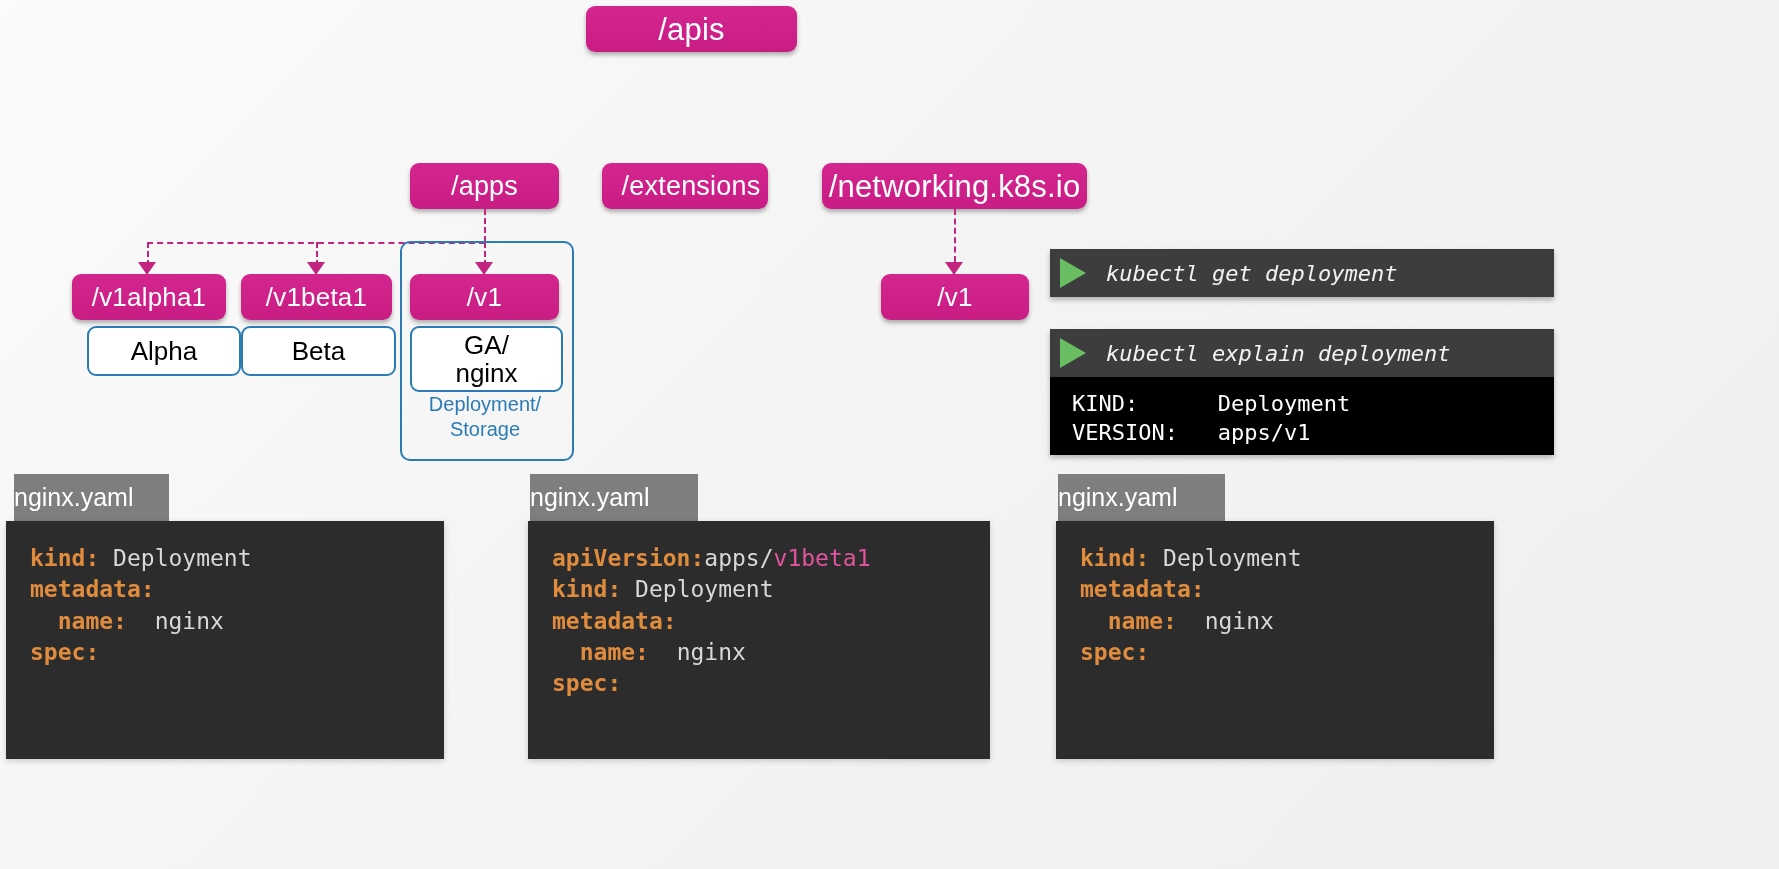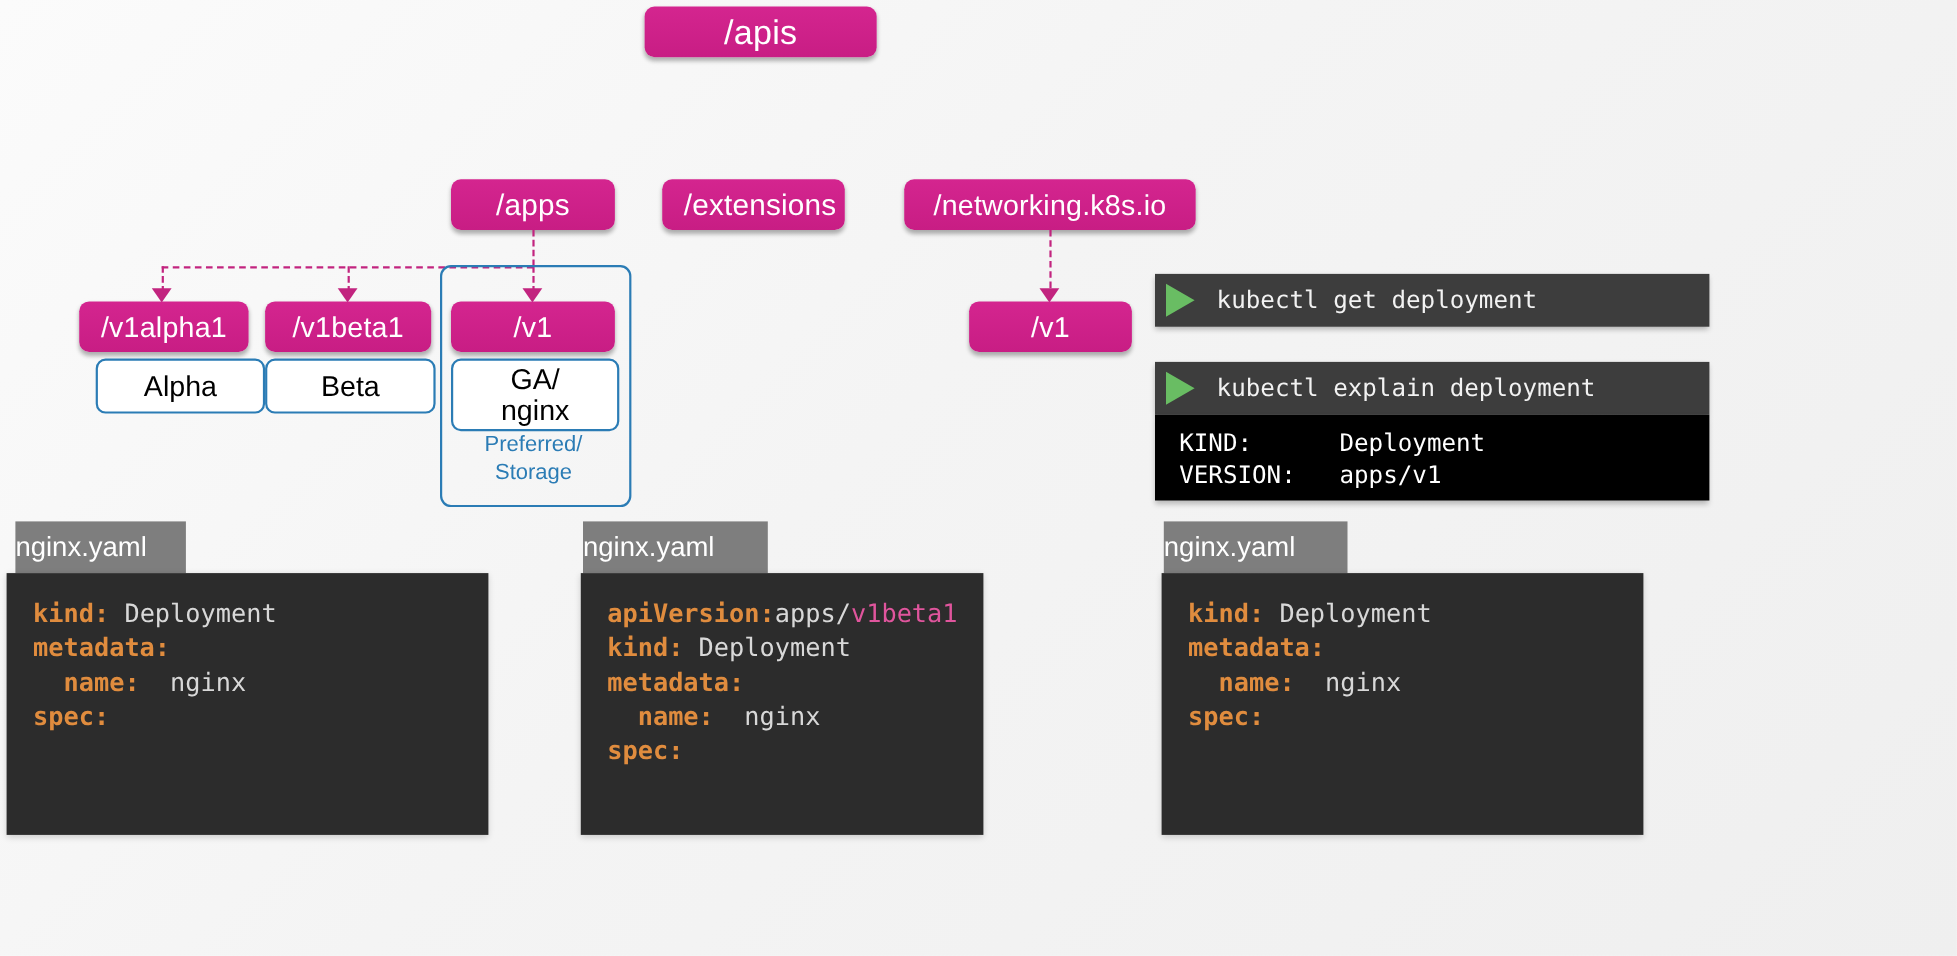--- a/index.html
+++ b/index.html
@@ -21,21 +21,21 @@
     text-align:center;
     line-height:1;
     white-space:nowrap;
     letter-spacing:.2px;
   }
 
   #apis-node{left:586px;top:6px;width:211px;height:46px;font-size:31px;}
 
   #group-apps{left:410px;top:163px;width:149px;height:46px;font-size:27px;}
   #group-extensions{left:602px;top:163px;width:154px;height:46px;font-size:27px;padding-left:12px;}
-  #group-networking{left:822px;top:163px;width:265px;height:46px;font-size:26px;}
+  #group-networking{left:822px;top:163px;width:265px;height:46px;font-size:31px;}
 
   #ver-v1alpha1{left:72px;top:274px;width:154px;height:46px;font-size:26px;}
   #ver-v1beta1{left:241px;top:274px;width:151px;height:46px;font-size:26px;}
   #ver-v1{left:410px;top:274px;width:149px;height:46px;font-size:26px;}
   #ver-net-v1{left:881px;top:274px;width:148px;height:46px;font-size:26px;}
 
   
   .stage-box{
     position:absolute;
     background:#ffffff;
@@ -77,21 +77,21 @@
     color:#f2f2f2;font-family:"DejaVu Sans Mono",monospace;font-size:22px;
   }
   .term-cmd .play{
     width:46px;height:100%;flex:0 0 46px;position:relative;
   }
   .term-cmd .play::after{
     content:"";position:absolute;left:10px;top:50%;transform:translateY(-50%);
     width:0;height:0;border-top:15px solid transparent;
     border-bottom:15px solid transparent;border-left:26px solid #69bd63;
   }
-  .term-cmd .ctext{padding-left:10px;white-space:pre;}
+  .term-cmd .ctext{padding-left:10px;white-space:pre;font-style:italic;}
 
   #cmd-get{left:1050px;top:249px;width:504px;height:48px;}
   #cmd-explain{left:1050px;top:329px;width:504px;height:48px;}
 
   .term-out{
     position:absolute;background:#000000;color:#ffffff;
     font-family:"DejaVu Sans Mono",monospace;font-size:22px;
     white-space:pre;padding:12px 0 14px 22px;line-height:1.32;
     box-shadow:0 3px 5px rgba(0,0,0,.25);
   }
@@ -109,21 +109,21 @@
     line-height:1.36;padding:22px 0 0 24px;box-sizing:border-box;
     box-shadow:0 2px 6px rgba(0,0,0,.18);
   }
   .k{color:#e08c3e;font-weight:bold;}
   .v{color:#d8d8d8;}
   .ver{color:#e0559d;}
 
   #yaml1-tab{left:14px;top:474px;width:155px;height:47px;}
   #yaml1-body{left:6px;top:521px;width:438px;height:238px;}
   #yaml2-tab{left:530px;top:474px;width:168px;height:47px;}
-  #yaml2-body{left:528px;top:521px;width:366px;height:238px;}
+  #yaml2-body{left:528px;top:521px;width:462px;height:238px;}
   #yaml3-tab{left:1058px;top:474px;width:167px;height:47px;}
   #yaml3-body{left:1056px;top:521px;width:438px;height:238px;}
 </style>
 </head>
 <body>
 
 <div class="pink-node" id="apis-node">
   <span>/apis</span>
 </div>
 
@@ -169,21 +169,21 @@
 </div>
 <div class="stage-box" id="stage-beta">
   <span>Beta</span>
 </div>
 <div class="stage-box" id="stage-ga">
   <span style="white-space:pre-line;">GA/
 nginx</span>
 </div>
 
 <div id="preferred-caption">
-  <span style="white-space:pre-line;">Preferred/
+  <span style="white-space:pre-line;">Deployment/
 Storage</span>
 </div>
 
 <div class="term-cmd" id="cmd-get">
   <span class="play"></span>
   <span class="ctext">kubectl get deployment</span>
 </div>
 
 <div class="term-cmd" id="cmd-explain">
   <span class="play"></span>

